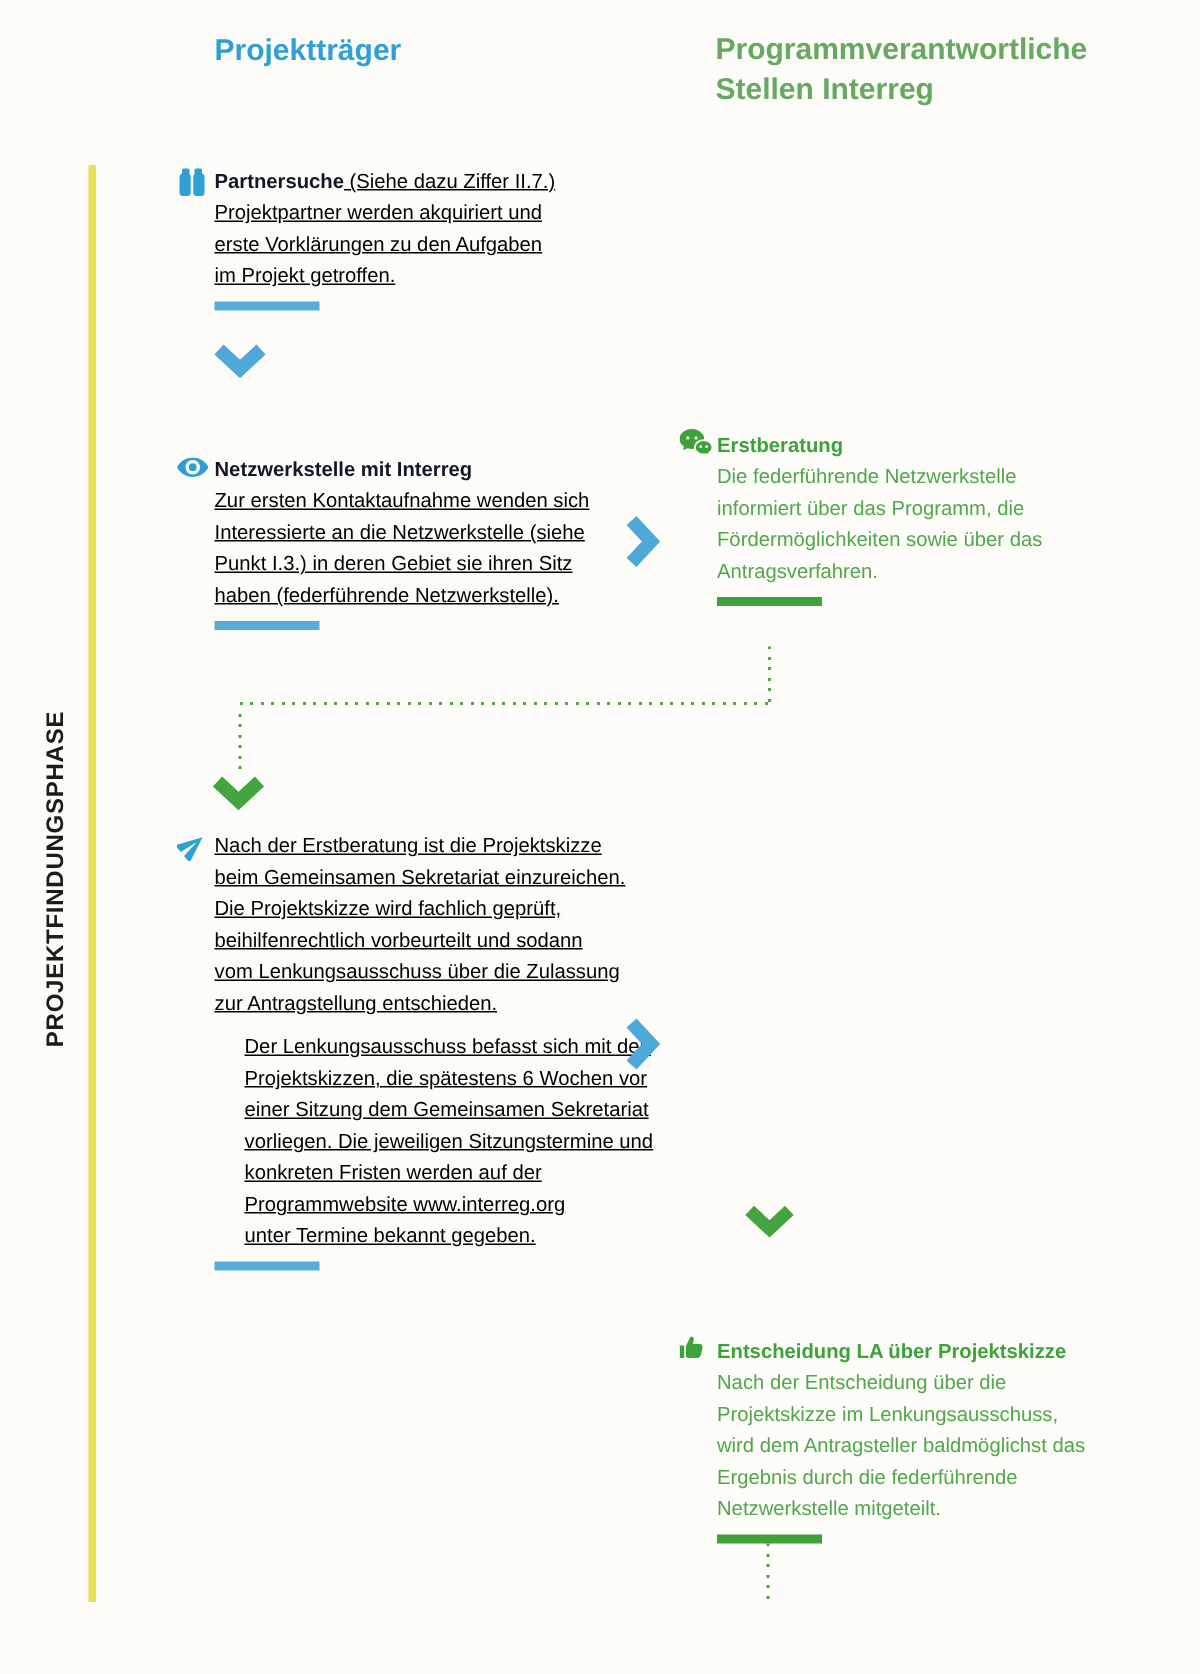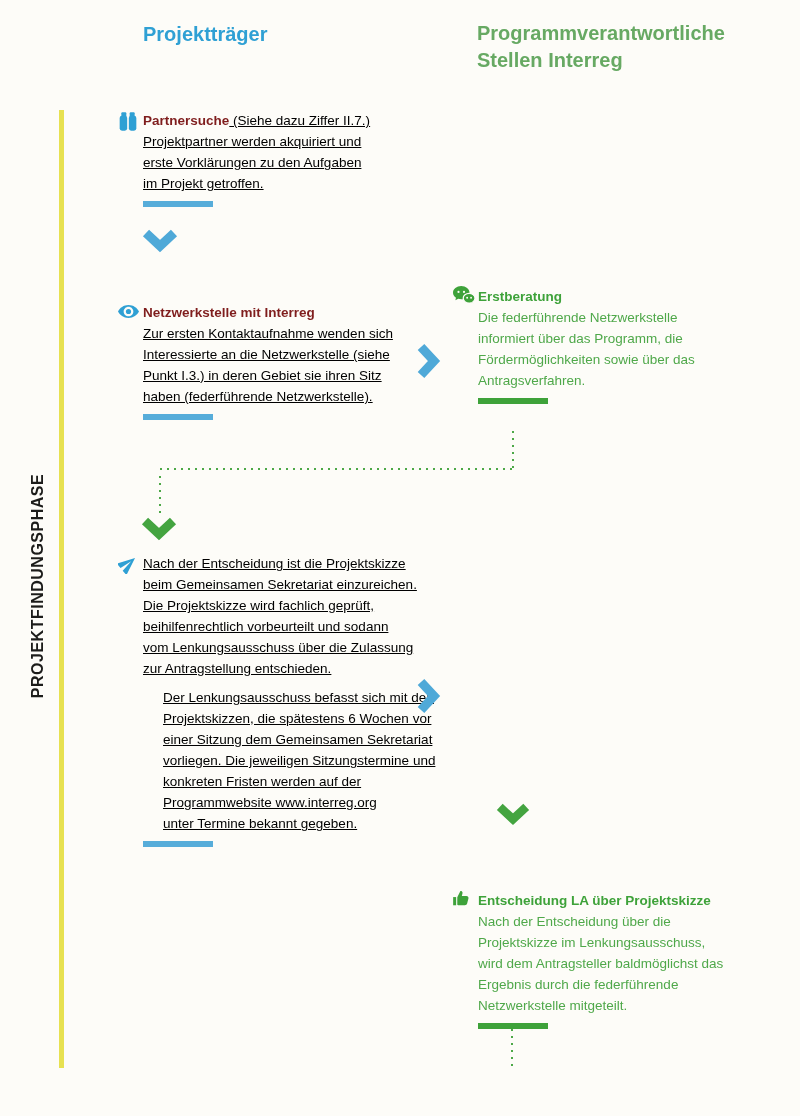--- a/index.html
+++ b/index.html
@@ -21,21 +21,21 @@
     font-weight:bold; font-size:16px; letter-spacing:0.5px; color:#1C1C1A;
     white-space:nowrap;
   }
   .block { position:absolute; padding-left:25px; font-size:13.5px; line-height:21px; }
   .block .icon { position:absolute; left:0; top:2px; line-height:0; }
   .icon svg { fill:currentColor; }
   .block-title { font-weight:bold; }
   .block-body { white-space:pre-line; }
   .block-body.second { margin-top:8px;margin-left:20px; }
   .bar { height:6px; width:70px; margin-top:7px; }
-  .blue .block-title { color:#7f1d1d; }
+  .blue .block-title { color:#0f172a; }
   .blue .block-note, .blue .block-body { color:#000000;text-decoration:underline; }
   .blue .bar { background:#57ADDA; }
   .blue .icon { color:#2FA0D4; }
   .green .block-title { color:#3EA23A; }
   .green .block-body { color:#4FA84A; }
   .green .bar { background:#3EA23A; }
   .green .icon { color:#3EA23A; }
   .chev { position:absolute; line-height:0; }
   .chev svg { stroke:currentColor; fill:none; }
   .chev.blue { color:#4FA9D8; }
@@ -130,21 +130,21 @@
         <path d="M4 4 L18 17 L32 4" stroke-width="9"></path>
       </svg>
   </span>
 
   <div class="block blue" style="left:118px;top:553px;width:340px">
     <span class="icon" style="top:1px">
       <svg width="20" height="20" viewBox="0 0 24 24">
         <path d="M2 21 L23 12 L2 3 L2 10 L17 12 L2 14 Z" transform="rotate(-40 12 12)"></path>
       </svg>
     </span>
-    <div class="block-body">Nach der Entscheidung ist die Projektskizze
+    <div class="block-body">Nach der Erstberatung ist die Projektskizze
 beim Gemeinsamen Sekretariat einzureichen.
 Die Projektskizze wird fachlich geprüft,
 beihilfenrechtlich vorbeurteilt und sodann
 vom Lenkungsausschuss über die Zulassung
 zur Antragstellung entschieden.</div>
     <div class="block-body second">Der Lenkungsausschuss befasst sich mit den
 Projektskizzen, die spätestens 6 Wochen vor
 einer Sitzung dem Gemeinsamen Sekretariat
 vorliegen. Die jeweiligen Sitzungstermine und
 konkreten Fristen werden auf der

